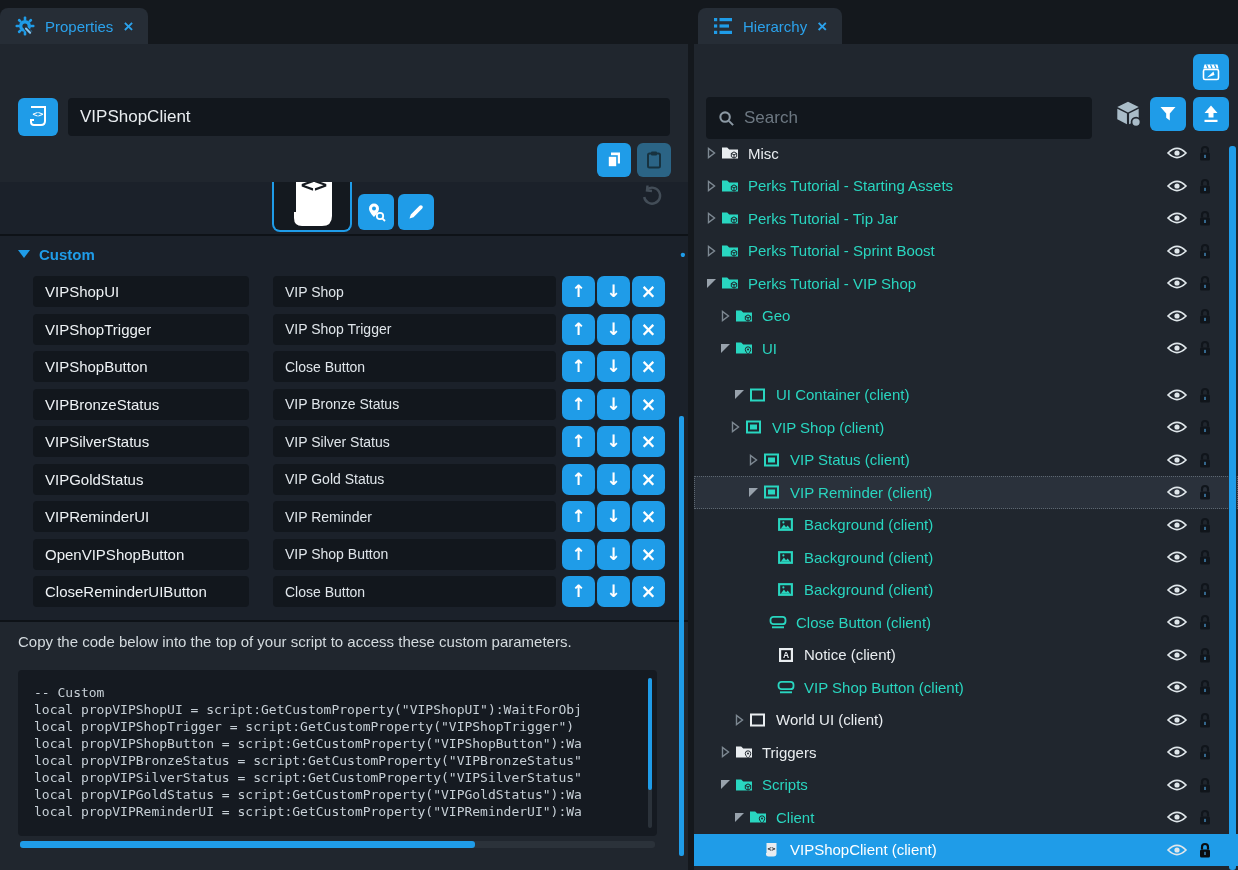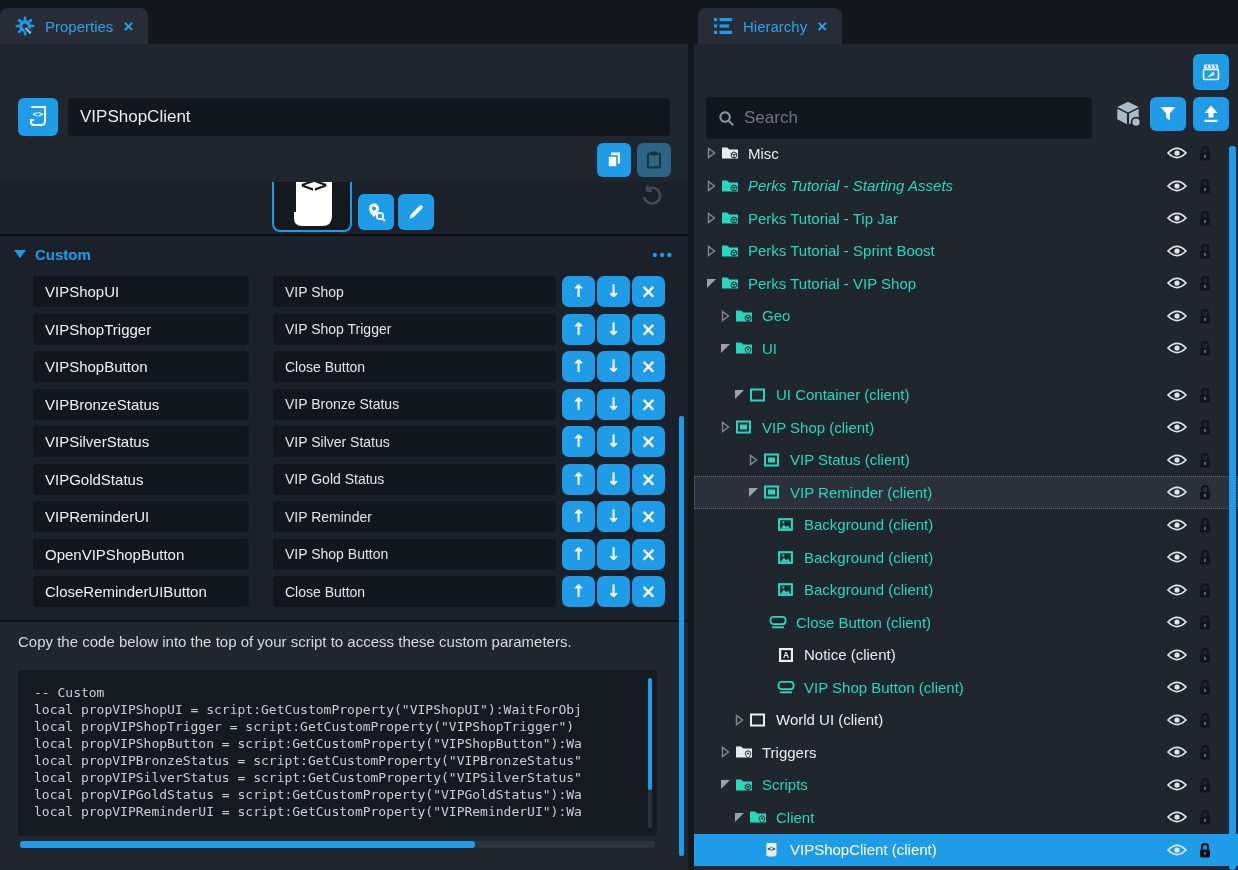--- a/index.html
+++ b/index.html
@@ -30,21 +30,21 @@
 
   #props-section { left:0; top:138px; width:688px; height:440px; background:#1b212a; }
   .hdiv { position:absolute; left:0; width:688px; height:2px; background:#0e1217; }
   #thumb-box { left:272px; top:0; width:80px; height:50px; border:2px solid #1f9ce8; border-top:none;
                border-radius:0 0 8px 8px; background:#14191f; overflow:hidden; }
   #thumb-box svg { position:absolute; left:10px; top:-14px; }
   #pinmag-btn { left:358px; top:12px; width:36px; height:36px; }
   #pencil-btn { left:398px; top:12px; width:36px; height:36px; }
   #reset-icon { left:640px; top:2px; width:26px; height:26px; opacity:.85; cursor:pointer; }
 
-  #custom-header { left:0; top:56px; width:688px; height:32px; display:flex; align-items:center; padding:0 14px; }
+  #custom-header { left:16px; top:56px; width:688px; height:32px; display:flex; align-items:center; padding:0 2px; }
   .tri-down { width:0; height:0; border-left:6px solid transparent; border-right:6px solid transparent;
               border-top:8px solid #1f9ce8; margin-right:9px; cursor:pointer; }
   #custom-label { color:#1f9ce8; font-size:15px; font-weight:bold; }
   #custom-menu { margin-left:auto; color:#1f9ce8; font-size:15px; font-weight:bold; letter-spacing:2px; cursor:pointer; }
 
   #prop-rows { left:0; top:94px; width:688px; }
   .prop-row { position:relative; height:31px; margin-bottom:6.5px; }
   .prop-name-box, .prop-value-box { position:absolute; top:0; height:31px; background:#12171d;
          border-radius:4px; display:flex; align-items:center; padding:0 12px; color:#eef2f5; font-size:15px; }
   .prop-name-box { left:33px; width:216px; }
@@ -460,21 +460,21 @@
     </span>
     <span class="lock">
       <svg width="14" height="17" viewBox="0 0 14 17">
         <path d="M4 8 V5.5 a3 3 0 0 1 6 0 V8" fill="none" stroke="currentColor" stroke-width="2.2"></path>
         <rect x="2" y="8" width="10" height="8" rx="1.5" fill="currentColor"></rect>
         <rect x="6.2" y="10.3" width="1.6" height="3.2" fill="#3d7ca8"></rect>
       </svg>
     </span>
   </div>
 
-  <div class="tree-row teal" style="padding-left: 8px; font-style: italic;">
+  <div class="tree-row teal" style="padding-left: 8px;">
     <span class="expander">
             <svg width="9" height="12" viewBox="0 0 9 12">
               <path d="M1.5 1.5 V10.5 L7.5 6 Z" fill="none" stroke="#7d8892" stroke-width="1.4"></path>
             </svg>
           </span>
     <span class="tree-icon">
             <svg width="18" height="16" viewBox="0 0 18 16">
               <path d="M1 2.5 h5.2 l2 2 H17 v9 H1 Z" fill="currentColor"></path>
               <g stroke="#20262e" stroke-width="1">
                 <path d="M10.3 8.4 l2.7 -1.5 2.7 1.5 v3.2 l-2.7 1.5 -2.7 -1.5 Z" fill="currentColor"></path>
@@ -671,21 +671,21 @@
     </span>
     <span class="lock">
       <svg width="14" height="17" viewBox="0 0 14 17">
         <path d="M4 8 V5.5 a3 3 0 0 1 6 0 V8" fill="none" stroke="currentColor" stroke-width="2.2"></path>
         <rect x="2" y="8" width="10" height="8" rx="1.5" fill="currentColor"></rect>
         <rect x="6.2" y="10.3" width="1.6" height="3.2" fill="#3d7ca8"></rect>
       </svg>
     </span>
   </div>
 
-  <div class="tree-row teal" style="padding-left: 22px;">
+  <div class="tree-row teal" style="padding-left: 32px;">
     <span class="expander">
             <svg width="9" height="12" viewBox="0 0 9 12">
               <path d="M1.5 1.5 V10.5 L7.5 6 Z" fill="none" stroke="#7d8892" stroke-width="1.4"></path>
             </svg>
           </span>
     <span class="tree-icon">
             <svg width="17" height="16" viewBox="0 0 16 16">
               <rect x="1.5" y="2.5" width="13" height="11" fill="none" stroke="currentColor" stroke-width="2"></rect>
               <rect x="4.5" y="5.5" width="7" height="5" fill="currentColor"></rect>
             </svg>

